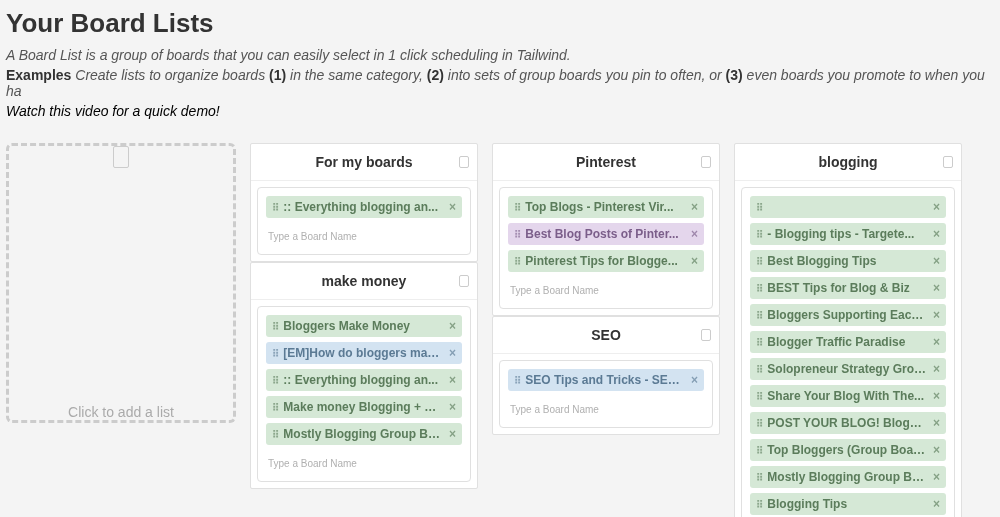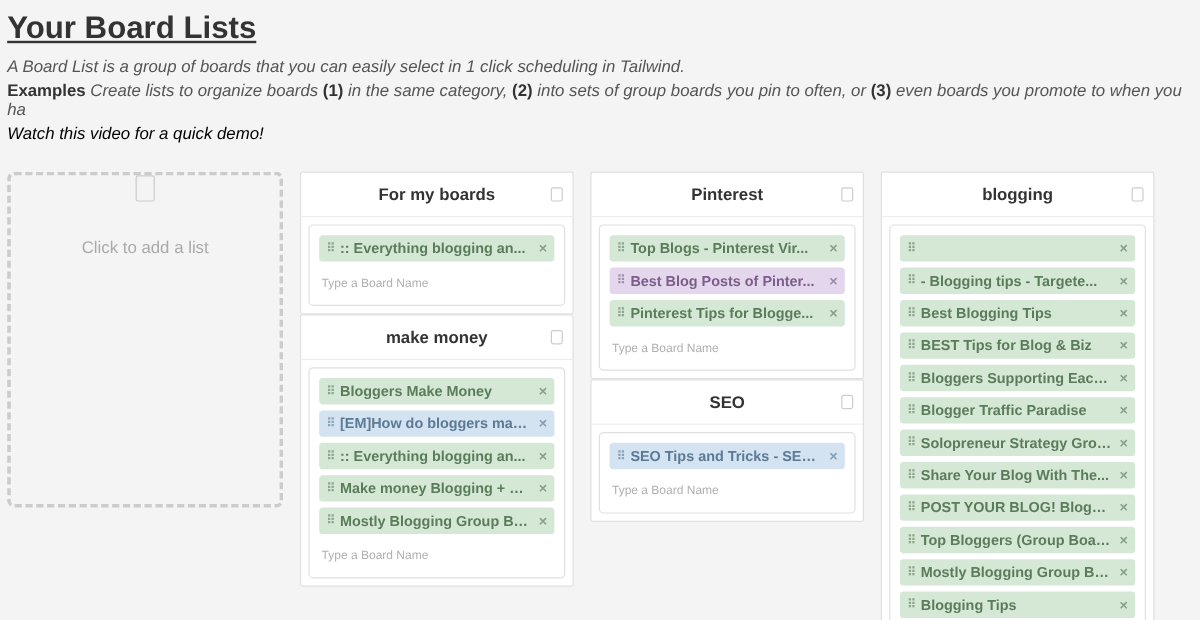--- a/index.html
+++ b/index.html
@@ -1,23 +1,23 @@
 <!DOCTYPE html>
 <html><head>
   <meta charset="utf-8">
   <style>
     * { box-sizing: border-box; margin: 0; padding: 0; }
     body { font-family: Arial, Helvetica, sans-serif; background: #f4f4f4; color: #333; font-size: 13px; width: 1000px; }
     .page { padding: 8px 6px; }
-    h1 { font-size: 26px; font-weight: bold; margin-bottom: 8px; text-decoration: underline; }
+    h1 { font-size: 26px; font-weight: bold; margin-bottom: 8px; }
     .intro p { font-style: italic; font-size: 14px; margin-bottom: 4px; color: #555; }
     .intro b { font-style: normal; font-weight: bold; color: #333; }
     .demo-link { color: #000000; font-style: italic; font-size: 14px; cursor: pointer; margin-bottom: 12px; display: inline-block; }
     .board-area { display: flex; gap: 14px; align-items: flex-start; margin-top: 12px; }
-    .add-list { width: 230px; height: 280px; border: 3px dashed #ccc; border-radius: 6px; display: flex; flex-direction: column; align-items: center; justify-content: flex-start; cursor: pointer; color: #aaa; }
+    .add-list { width: 230px; height: 280px; border: 3px dashed #ccc; border-radius: 6px; display: flex; flex-direction: column; align-items: center; justify-content: space-between; cursor: pointer; color: #aaa; }
     .add-list .placeholder-icon { width: 16px; height: 22px; border: 1px solid #ccc; border-radius: 2px; margin-bottom: 30px; }
     .add-list .add-label { font-size: 14px; }
     .col { display: flex; flex-direction: column; width: 228px; }
     .list-card { background: #fff; border: 1px solid #e0e0e0; border-radius: 2px; }
     .list-header { display: flex; align-items: center; justify-content: center; padding: 10px 8px; position: relative; border-bottom: 1px solid #eee; }
     .list-title { font-weight: bold; font-size: 14px; text-align: center; }
     .header-btn { position: absolute; right: 8px; top: 50%; transform: translateY(-50%); width: 10px; height: 12px; border: 1px solid #ccc; border-radius: 2px; cursor: pointer; }
     .tag-area { padding: 8px; border: 1px solid #e0e0e0; margin: 6px; border-radius: 4px; }
     .tag { display: flex; align-items: center; padding: 4px 6px; border-radius: 3px; margin-bottom: 5px; font-size: 12px; font-weight: bold; cursor: default; justify-content: space-between; }
     .tag-green { background: #d5e8d6; color: #5b7c5b; }

